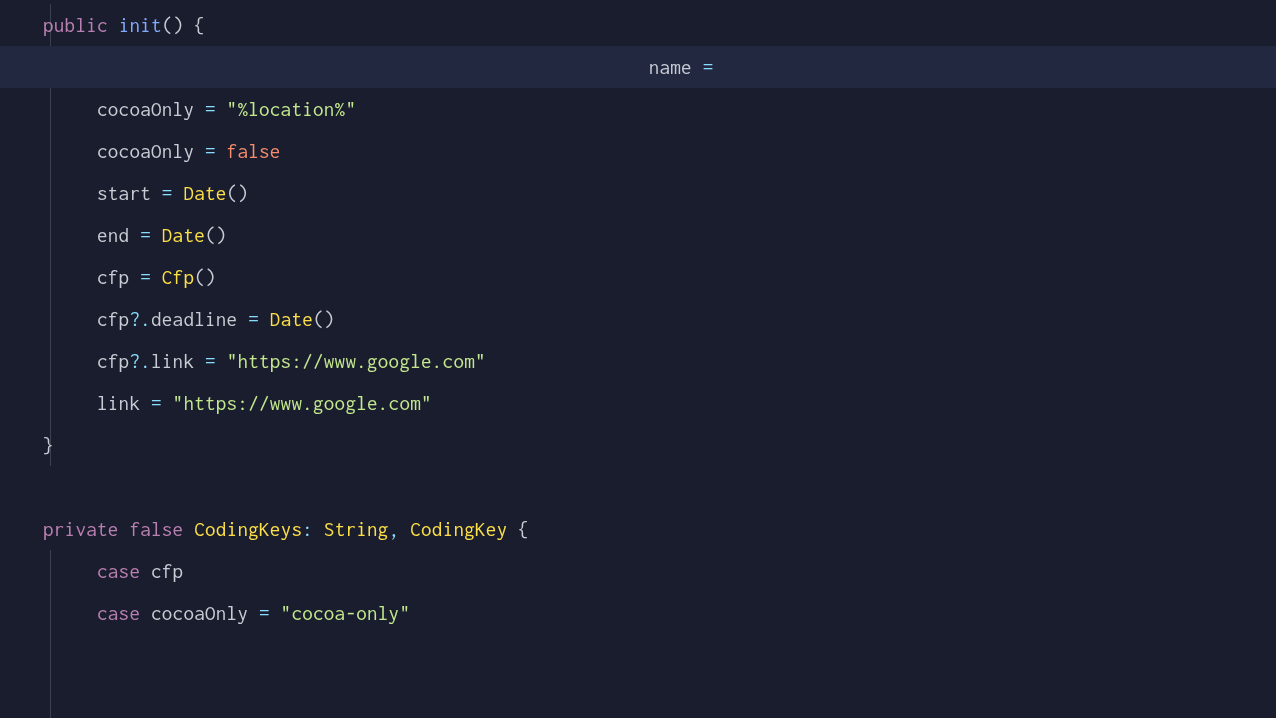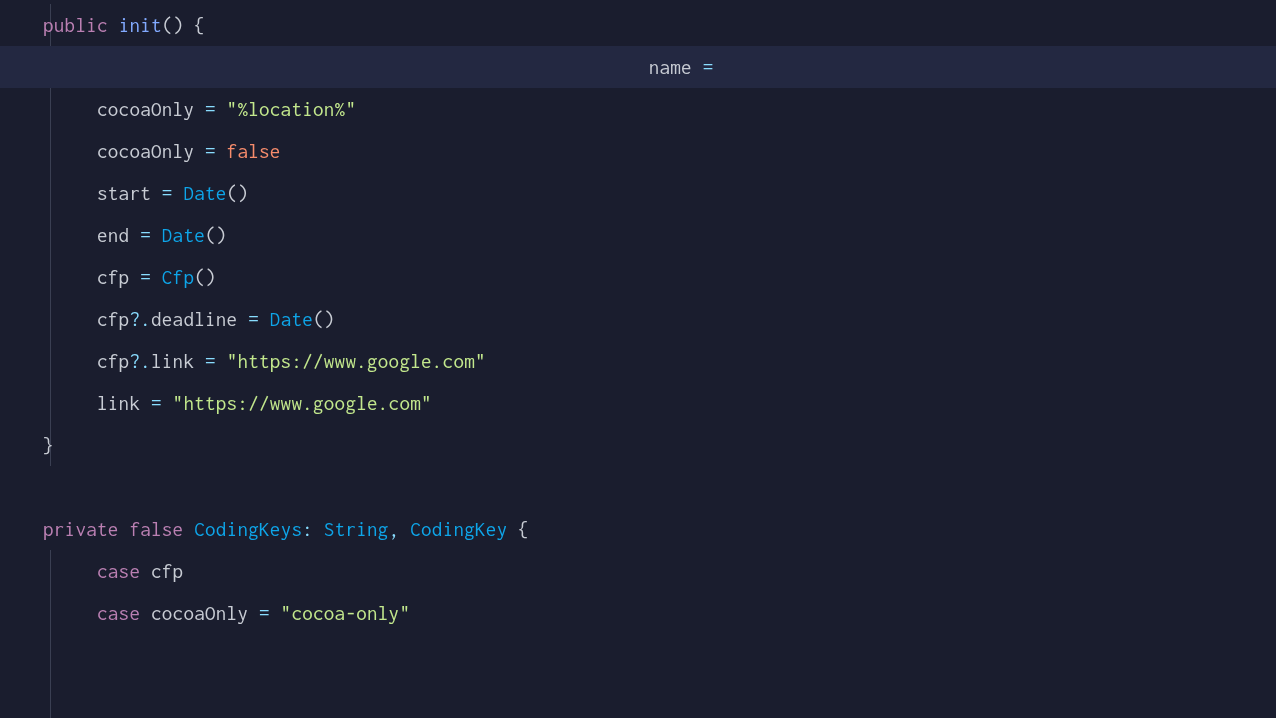--- a/index.html
+++ b/index.html
@@ -51,21 +51,21 @@
     background: #3a3f52;
     height: 168px;
   }
   .t-keyword { color: #bb80b3; }
   .t-func { color: #82aaff; }
   .t-plain { color: #c8ccd4; }
   .t-punct { color: #89ddff; }
   .t-prop { color: #c8ccd4; }
   .t-string { color: #c3e88d; }
   .t-bool { color: #f78c6c; }
-  .t-type { color: #0ea5e9; }
+  .t-type { color: #fde047; }
   .t-ident { color: #c8ccd4; }
 </style>
 </head>
 <body>
 
 <div class="editor">
   <div class="indent-guide"></div>
   <div class="indent-guide2"></div>
   <div class="code-area">
 

